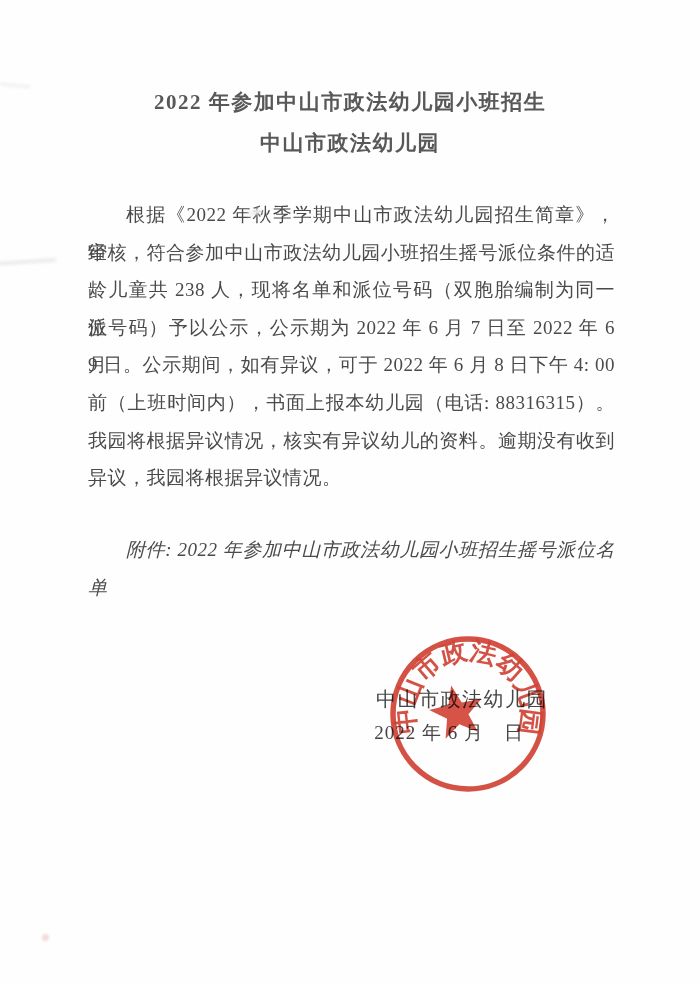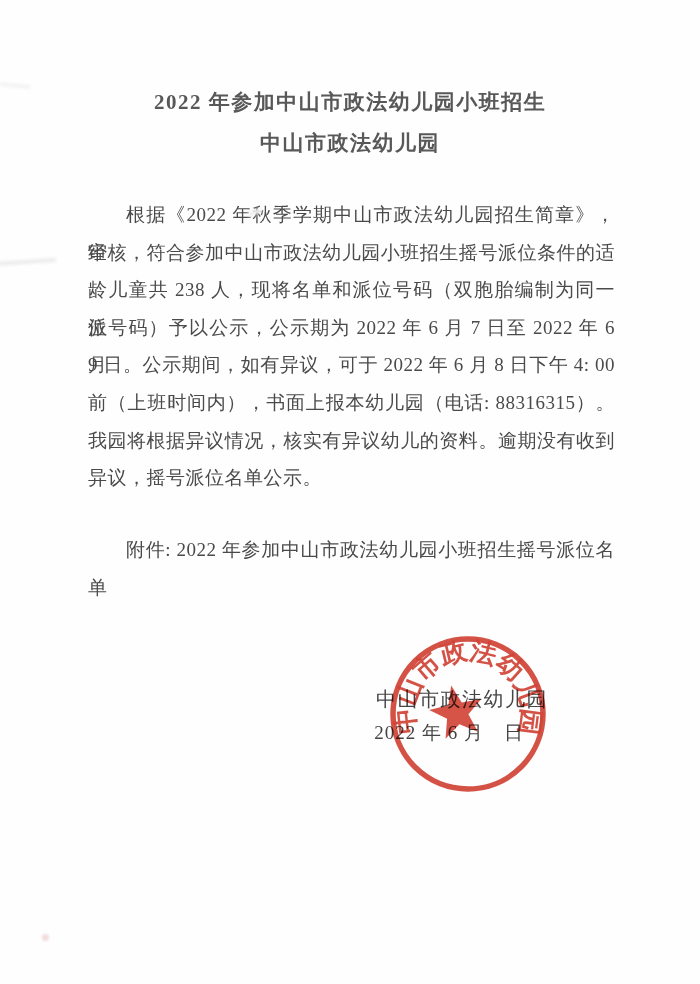--- a/index.html
+++ b/index.html
@@ -54,20 +54,21 @@
   
   .attach-block {
     position: absolute;
     top: 531px;
     left: 88px;
     width: 527px;
     color: #4a4a4a;
     font-size: 19px;
     line-height: 37.6px;
     letter-spacing: 0.5px;
+    font-style: italic;
   }
   
   .sig-org {
     position: absolute;
     top: 686px;
     right: 152px;
     color: #454545;
     font-size: 20px;
     letter-spacing: 1.5px;
     white-space: nowrap;
@@ -123,21 +124,21 @@
   </div>
 
   <div class="body-block">
     <div class="line just ind">根据《2022 年秋季学期中山市政法幼儿园招生简章》，经</div>
     <div class="line just">审核，符合参加中山市政法幼儿园小班招生摇号派位条件的适</div>
     <div class="line just">龄儿童共 238 人，现将名单和派位号码（双胞胎编制为同一派</div>
     <div class="line just">位号码）予以公示，公示期为 2022 年 6 月 7 日至 2022 年 6 月</div>
     <div class="line just">9 日。公示期间，如有异议，可于 2022 年 6 月 8 日下午 4: 00</div>
     <div class="line just">前（上班时间内），书面上报本幼儿园（电话: 88316315）。</div>
     <div class="line just">我园将根据异议情况，核实有异议幼儿的资料。逾期没有收到</div>
-    <div class="line">异议，摇号派位名单公示。</div>
+    <div class="line">异议，我园将根据异议情况。</div>
   </div>
 
   <div class="attach-block">
     <div class="line just ind">附件: 2022 年参加中山市政法幼儿园小班招生摇号派位名</div>
     <div class="line">单</div>
   </div>
 
   <div class="sig-org">中山市政法幼儿园</div>
   <div class="sig-date">2022 年 6 月　日</div>
 

